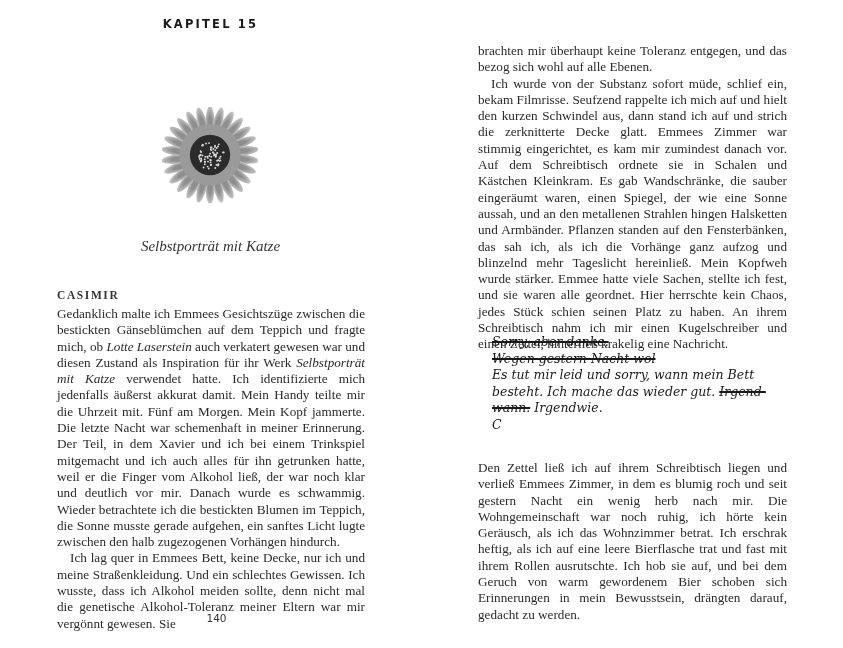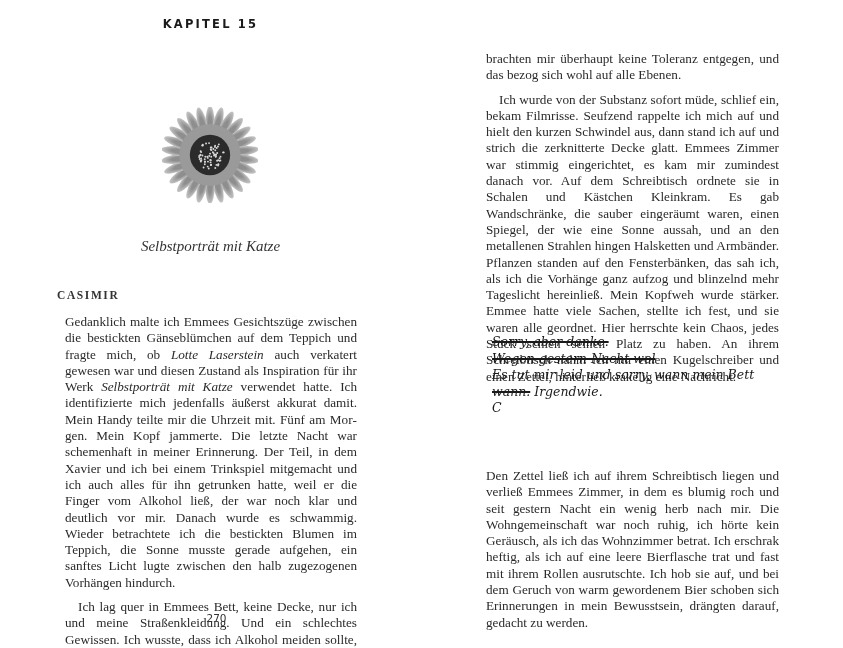--- a/index.html
+++ b/index.html
@@ -5,21 +5,21 @@
   html, body { margin: 0; padding: 0; background: #ffffff; }
   body { width: 843px; height: 648px; position: relative; overflow: hidden; font-family: "Liberation Serif", "DejaVu Serif", serif; color: #2a2a2a; }
   .page { position: absolute; top: 0; height: 648px; width: 421px; }
   .page.left { left: 0; padding-left: 12px; }
   .page.right { left: 421px; width: 422px; }
   .chapter-label { position: absolute; top: 17px; left: 0; width: 421px; text-align: center; font-family: "DejaVu Sans", "Liberation Sans", sans-serif; font-weight: bold; font-size: 11.5px; letter-spacing: 2.2px; color: #1a1a1a; }
   .flower { position: absolute; left: 162px; top: 107px; width: 96px; height: 96px; }
   .chapter-title { position: absolute; top: 238px; left: 0; width: 421px; text-align: center; font-style: italic; font-size: 15px; color: #333; }
   .speaker { position: absolute; top: 289px; left: 57px; font-size: 11.5px; letter-spacing: 1.6px; font-weight: bold; color: #333; }
   .body-text { position: absolute; left: 57px; width: 308px; font-size: 13.2px; line-height: 16.3px; text-align: justify; hyphens: manual; }
-  .body-text p { margin: 8px; }
+  .body-text p { margin: 0; }
   .body-text p.indent { text-indent: 13px; }
   .left .body-text { top: 306px; }
   .right .body-text.top { top: 43px; left: 57px; width: 309px; }
   .right .body-text.bottom { top: 460px; left: 57px; width: 309px; }
   .note { position: absolute; top: 334px; left: 71px; font-family: "DejaVu Serif", serif; font-style: italic; font-size: 12.5px; line-height: 16.5px; color: #1a1a1a; }
   .note .line { display: block; white-space: nowrap; }
   .strike { text-decoration: line-through; text-decoration-thickness: 1.5px; }
   .page-number { position: absolute; top: 612px; width: 100%; text-align: center; font-family: "DejaVu Sans", "Liberation Sans", sans-serif; font-size: 10.5px; color: #333; }
   .left .page-number { left: 0; }
 </style>
@@ -141,33 +141,34 @@
   </svg>
 
   <div class="chapter-title">Selbstporträt mit Katze</div>
   <div class="speaker">CASIMIR</div>
 
   <div class="body-text">
     <p><span>Gedanklich malte ich Emmees Gesichtszüge zwischen die be­stickten Gänseblümchen auf dem Teppich und fragte mich, ob </span><i>Lotte Laserstein</i><span> auch verkatert gewesen war und diesen Zu­stand als Inspiration für ihr Werk </span><i>Selbstporträt mit Katze</i><span> ver­wendet hatte. Ich identifizierte mich jedenfalls äußerst akkurat damit. Mein Handy teilte mir die Uhrzeit mit. Fünf am Mor­gen. Mein Kopf jammerte. Die letzte Nacht war schemenhaft in meiner Erinnerung. Der Teil, in dem Xavier und ich bei einem Trinkspiel mitgemacht und ich auch alles für ihn getrunken hatte, weil er die Finger vom Alkohol ließ, der war noch klar und deutlich vor mir. Danach wurde es schwammig. Wieder betrachtete ich die bestickten Blumen im Teppich, die Sonne musste gerade aufgehen, ein sanftes Licht lugte zwischen den halb zugezogenen Vorhängen hindurch.</span></p>
     <p class="indent">Ich lag quer in Emmees Bett, keine Decke, nur ich und meine Straßenkleidung. Und ein schlechtes Gewissen. Ich wusste, dass ich Alkohol meiden sollte, denn nicht mal die genetische Al­kohol-Toleranz meiner Eltern war mir vergönnt gewesen. Sie</p>
   </div>
 
-  <div class="page-number">270</div>
+  <div class="page-number">140</div>
 </div>
 
 <div class="page right">
   <div class="body-text top">
     <p>brachten mir überhaupt keine Toleranz entgegen, und das be­zog sich wohl auf alle Ebenen.</p>
     <p class="indent">Ich wurde von der Substanz sofort müde, schlief ein, bekam Filmrisse. Seufzend rappelte ich mich auf und hielt den kurzen Schwindel aus, dann stand ich auf und strich die zerknitterte Decke glatt. Emmees Zimmer war stimmig eingerichtet, es kam mir zumindest danach vor. Auf dem Schreibtisch ordnete sie in Schalen und Kästchen Kleinkram. Es gab Wandschränke, die sauber eingeräumt waren, einen Spiegel, der wie eine Sonne aussah, und an den metallenen Strahlen hingen Halsketten und Armbänder. Pflanzen standen auf den Fensterbänken, das sah ich, als ich die Vorhänge ganz aufzog und blinzelnd mehr Ta­geslicht hereinließ. Mein Kopfweh wurde stärker. Emmee hatte viele Sachen, stellte ich fest, und sie waren alle geordnet. Hier herrschte kein Chaos, jedes Stück schien seinen Platz zu haben. An ihrem Schreibtisch nahm ich mir einen Kugelschreiber und einen Zettel, hinterließ krakelig eine Nachricht.</p>
   </div>
 
   <div class="note">
     <span class="line strike">Sorry, aber danke.</span>
     <span class="line strike">Wegen gestern Nacht wol</span>
     <span class="line">Es tut mir leid und sorry, wann mein Bett</span>
+    <span class="line"><span>besteht. Ich mache das wieder gut. </span><span class="strike">Irgend-</span></span>
     <span class="line"><span class="strike">wann.</span><span> Irgendwie.</span></span>
     <span class="line">C</span>
   </div>
 
   <div class="body-text bottom">
     <p>Den Zettel ließ ich auf ihrem Schreibtisch liegen und verließ Emmees Zimmer, in dem es blumig roch und seit gestern Nacht ein wenig herb nach mir. Die Wohngemeinschaft war noch ru­hig, ich hörte kein Geräusch, als ich das Wohnzimmer betrat. Ich erschrak heftig, als ich auf eine leere Bierflasche trat und fast mit ihrem Rollen ausrutschte. Ich hob sie auf, und bei dem Geruch von warm gewordenem Bier schoben sich Erinnerun­gen in mein Bewusstsein, drängten darauf, gedacht zu werden.</p>
   </div>
 
 </div>
 

